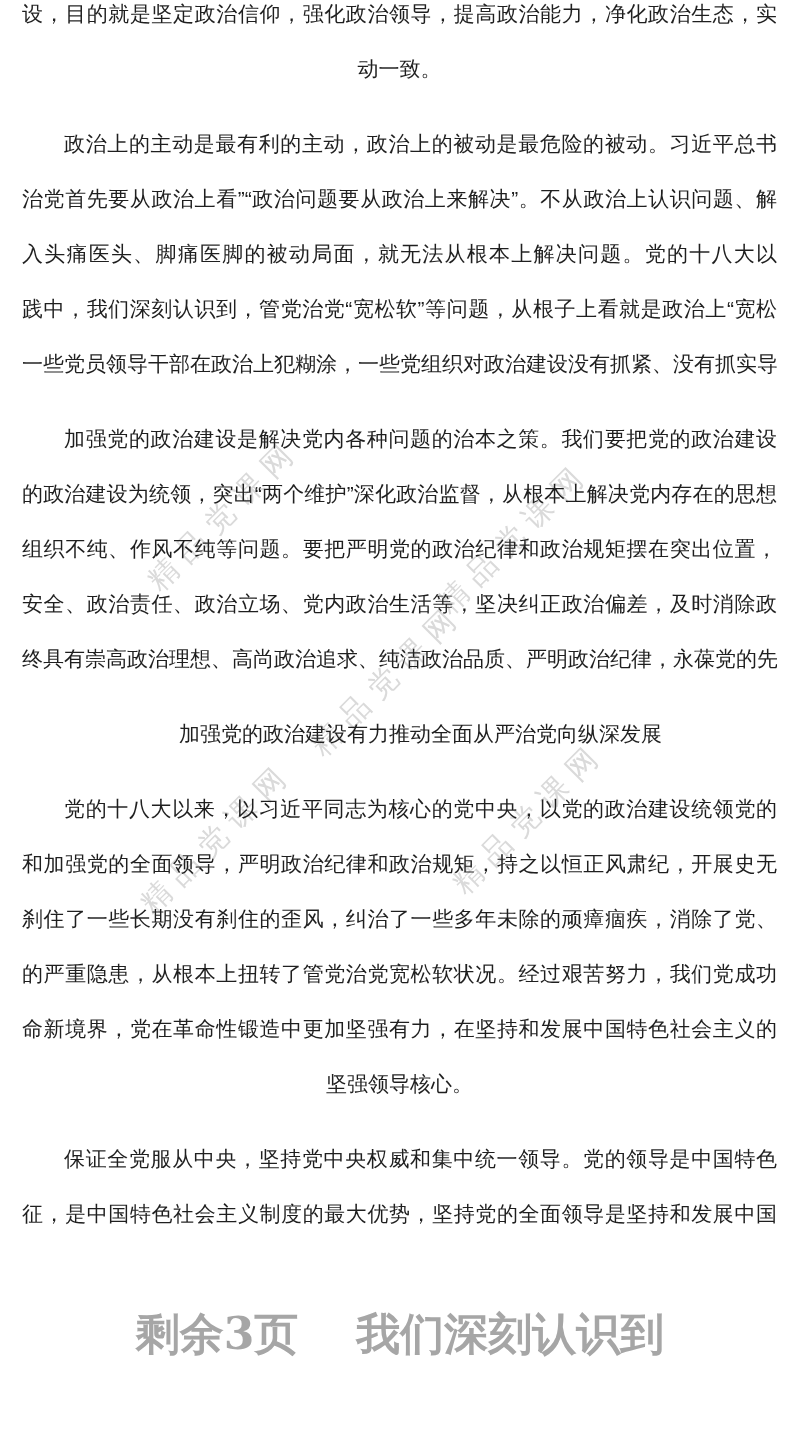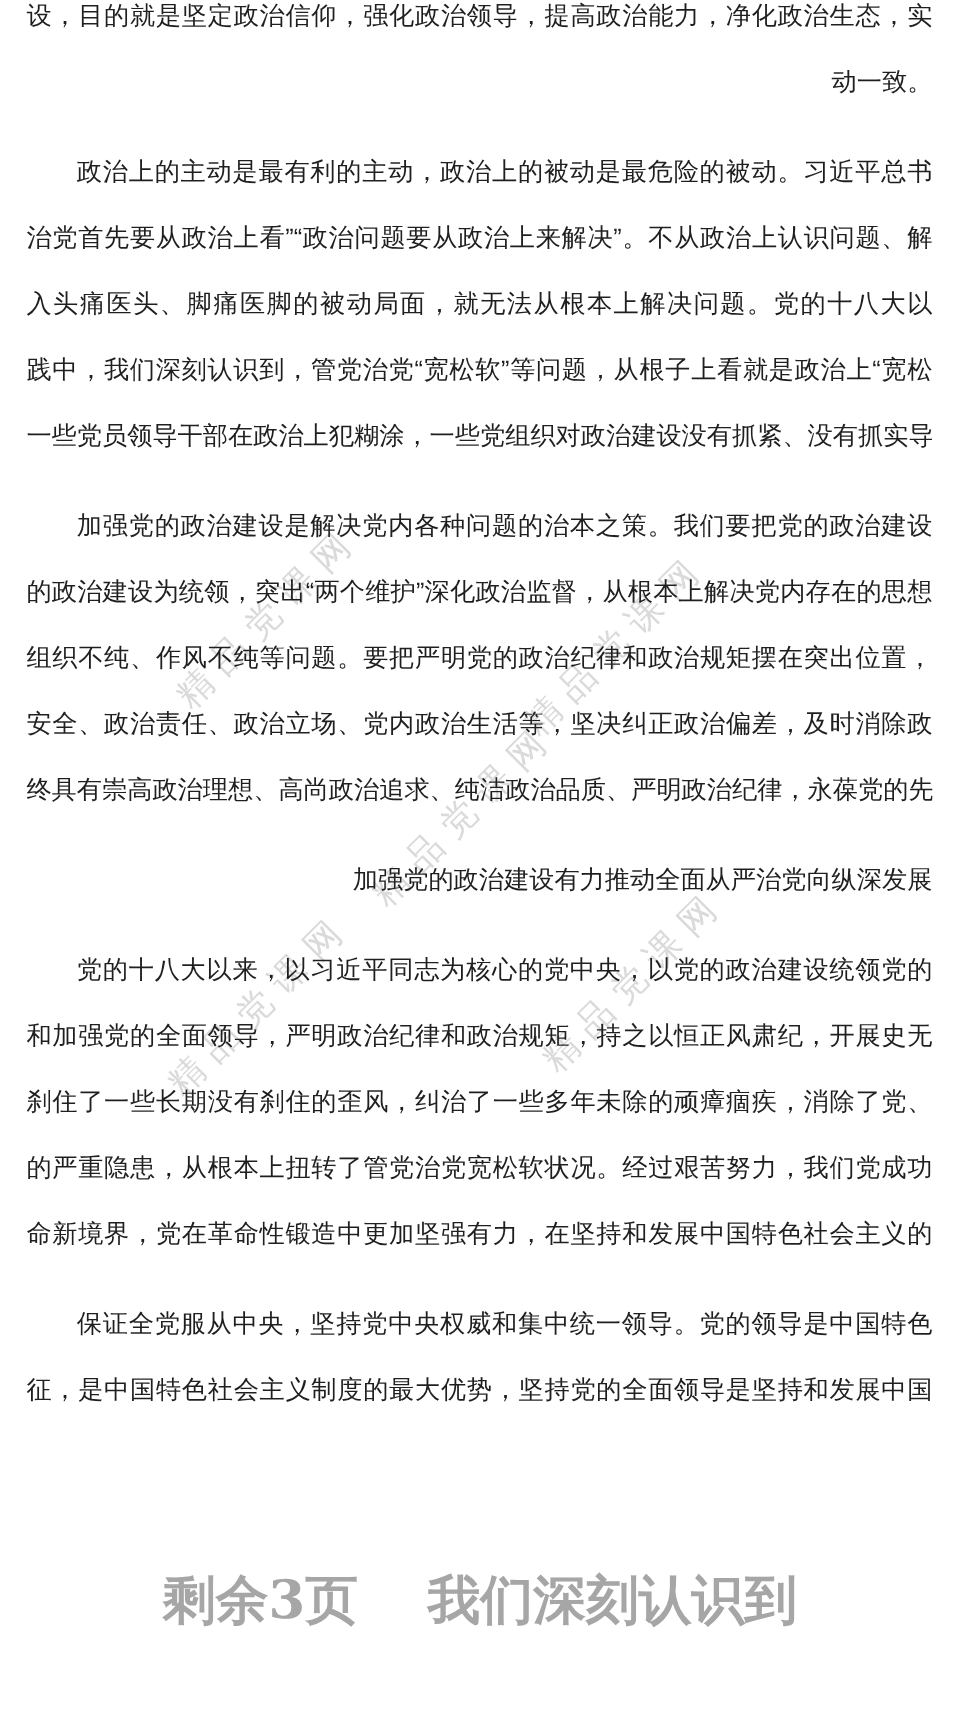--- a/index.html
+++ b/index.html
@@ -42,21 +42,21 @@
     position:relative;z-index:2;
     padding:0 23px 0 22px;
     margin-top:-14px;
   }
   .para{margin:0 0 20px 0;}
   .line{
     height:55px;
     line-height:55px;
     font-size:21px;
     overflow:hidden;
-    text-align:right;
+    text-align:center;
     white-space:nowrap;
   }
   .line.fill{
     white-space:normal;
     text-align:justify;
     text-align-last:justify;
   }
   .line.indent{text-indent:42px;}
   .heading .line{font-weight:normal;}
 
@@ -116,20 +116,21 @@
     <div class="para heading">
       <div class="line indent">加强党的政治建设有力推动全面从严治党向纵深发展</div>
     </div>
 
     <div class="para">
       <div class="line fill indent">党的十八大以来，以习近平同志为核心的党中央，以党的政治建设统领党的建设各项工作，坚持</div>
       <div class="line fill">和加强党的全面领导，严明政治纪律和政治规矩，持之以恒正风肃纪，开展史无前例的反腐败斗争，</div>
       <div class="line fill">刹住了一些长期没有刹住的歪风，纠治了一些多年未除的顽瘴痼疾，消除了党、国家、军队内部存在</div>
       <div class="line fill">的严重隐患，从根本上扭转了管党治党宽松软状况。经过艰苦努力，我们党成功开辟百年大党自我革</div>
       <div class="line fill">命新境界，党在革命性锻造中更加坚强有力，在坚持和发展中国特色社会主义的历史进程中始终成为</div>
+      <div class="line">坚强领导核心。</div>
     </div>
 
     <div class="para">
       <div class="line fill indent">保证全党服从中央，坚持党中央权威和集中统一领导。党的领导是中国特色社会主义最本质的特</div>
       <div class="line fill">征，是中国特色社会主义制度的最大优势，坚持党的全面领导是坚持和发展中国特色社会主义的必由</div>
     </div>
 
   </div>
 
   <div class="preview-footer">

